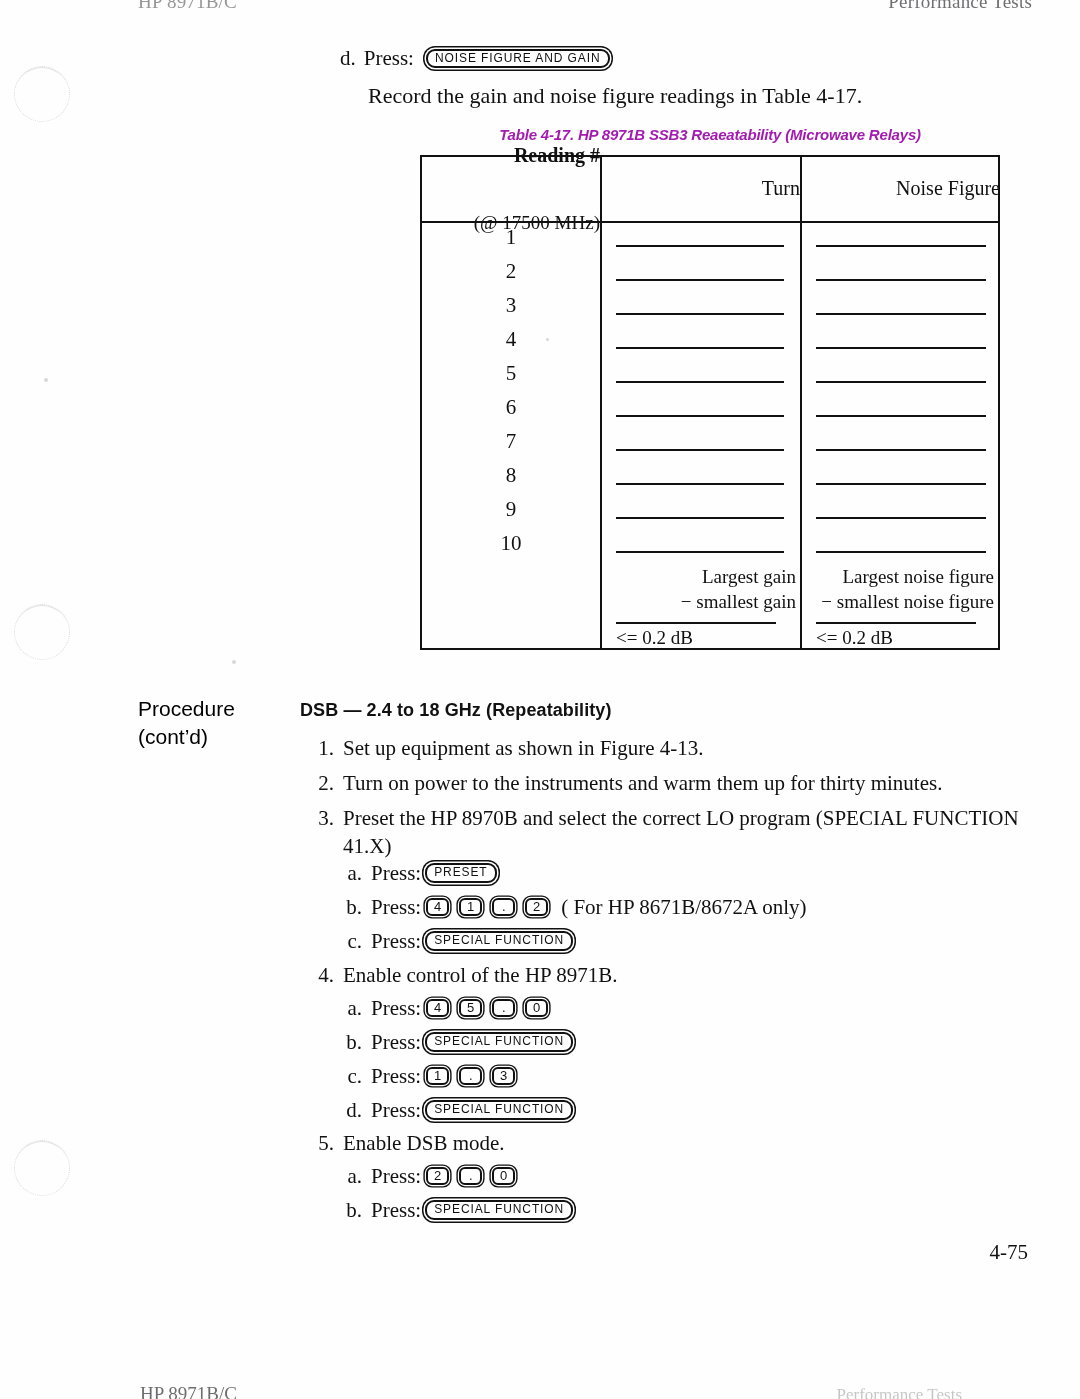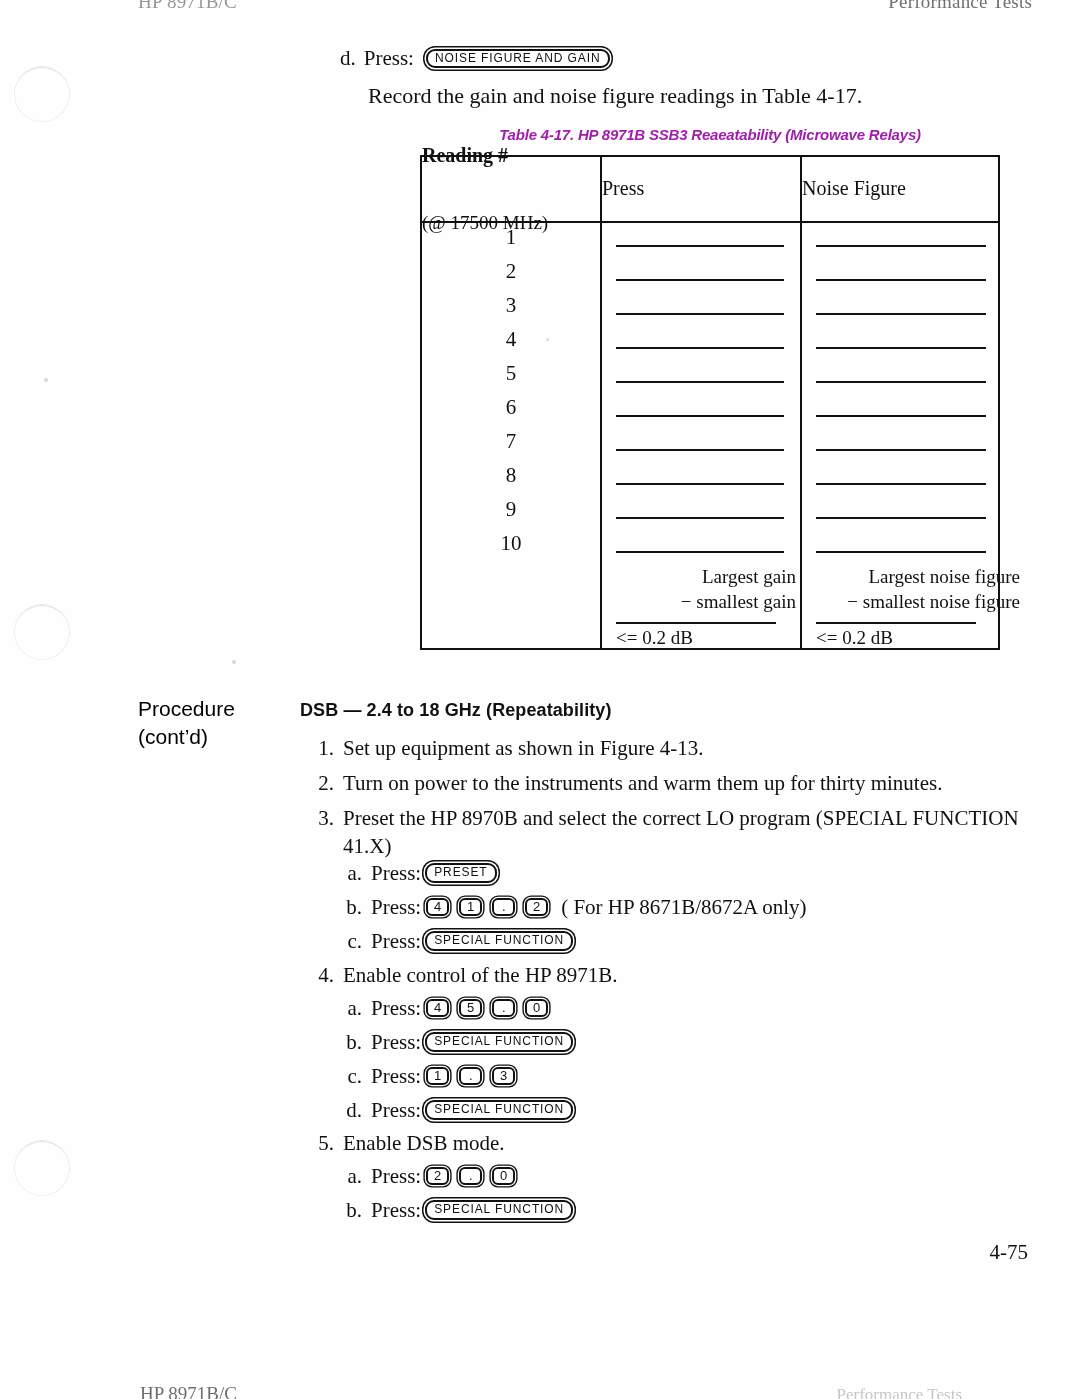--- a/index.html
+++ b/index.html
@@ -181,21 +181,21 @@
     left: 0; right: 0; top: 0;
     height: 64px;
     border-bottom: 2px solid #111;
   }
   .th {
     position: absolute;
     top: 0;
     height: 64px;
     display: flex;
     flex-direction: column;
-    align-items: flex-start;
+    align-items: flex-end;
     justify-content: center;
     font-size: 20px;
     line-height: 1.16;
     text-align: center;
   }
   .th.c1 { left: 0;     width: 178px; font-weight: bold; }
   .th.c2 { left: 180px; width: 198px; }
   .th.c3 { left: 380px; width: 198px; }
   .th .l2 { font-weight: normal; font-size: 19px; margin-top: 44px; }
 
@@ -215,21 +215,21 @@
   .fill.g { left: 194px; width: 168px; }
   .fill.n { left: 394px; width: 170px; }
 
   .summary {
     position: absolute;
     font-size: 19px;
     line-height: 1.3;
     text-align: right;
   }
   .summary.g { left: 194px; top: 408px; width: 180px; }
-  .summary.n { left: 408px; top: 408px; width: 190px; }
+  .summary.n { left: 382px; top: 408px; width: 190px; }
 
   .sumline {
     position: absolute;
     height: 0;
     border-top: 2px solid #111;
   }
   .sumline.g { left: 194px; width: 160px; top: 465px; }
   .sumline.n { left: 394px; width: 160px; top: 465px; }
 
   .limit {
@@ -310,21 +310,21 @@
 
   <div class="tbl">
     <div class="vline v1"></div>
     <div class="vline v2"></div>
 
     <div class="thead">
       <div class="th c1">
         <span>Reading #</span>
         <span class="l2">(@ 17500 MHz)</span>
       </div>
-      <div class="th c2">Press</div>
+      <div class="th c2">Turn</div>
       <div class="th c3">Noise Figure</div>
     </div>
 
     <div class="rownum" style="top:68px;">1</div>
     <div class="rownum" style="top:102px;">2</div>
     <div class="rownum" style="top:136px;">3</div>
     <div class="rownum" style="top:170px;">4</div>
     <div class="rownum" style="top:204px;">5</div>
     <div class="rownum" style="top:238px;">6</div>
     <div class="rownum" style="top:272px;">7</div>

